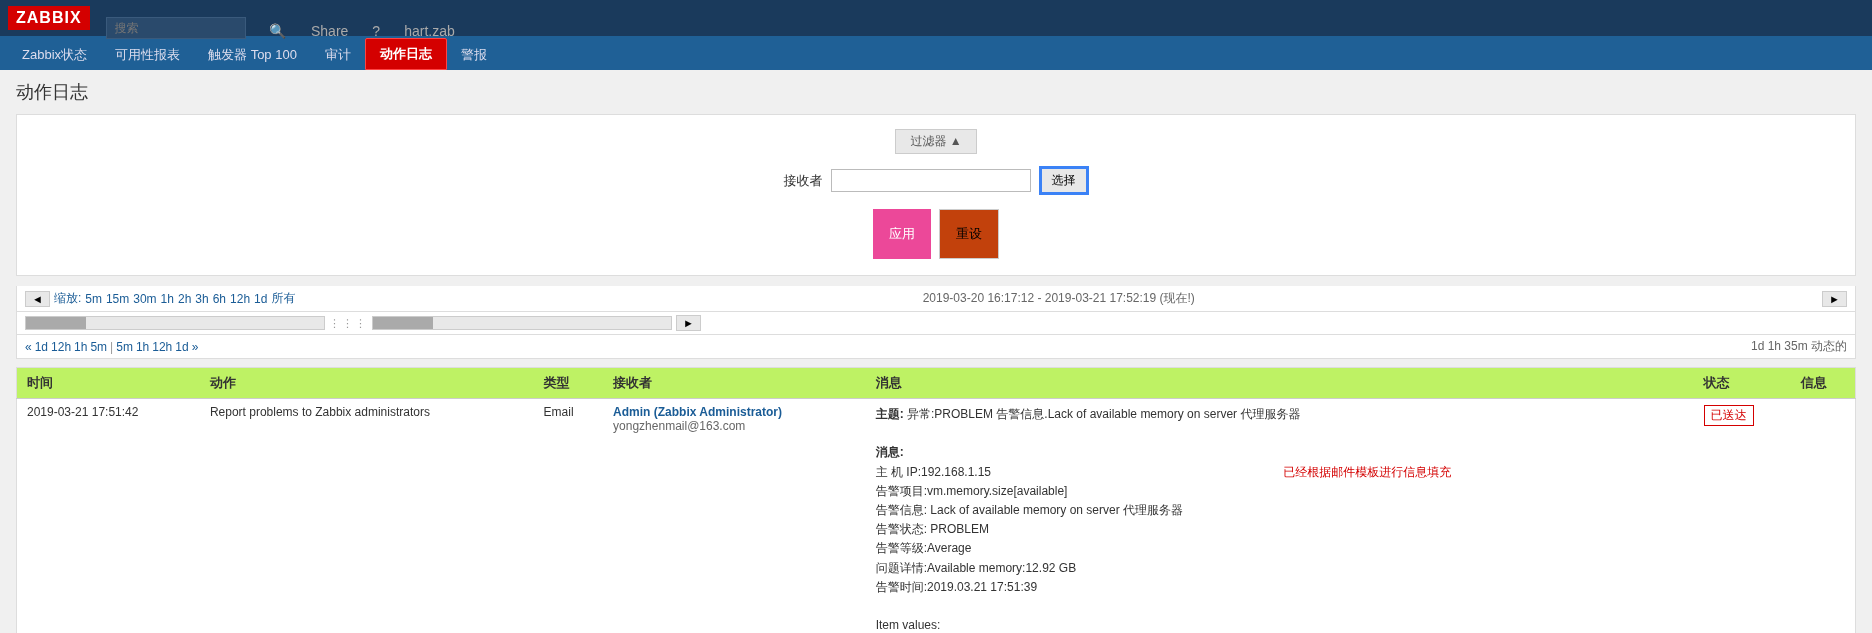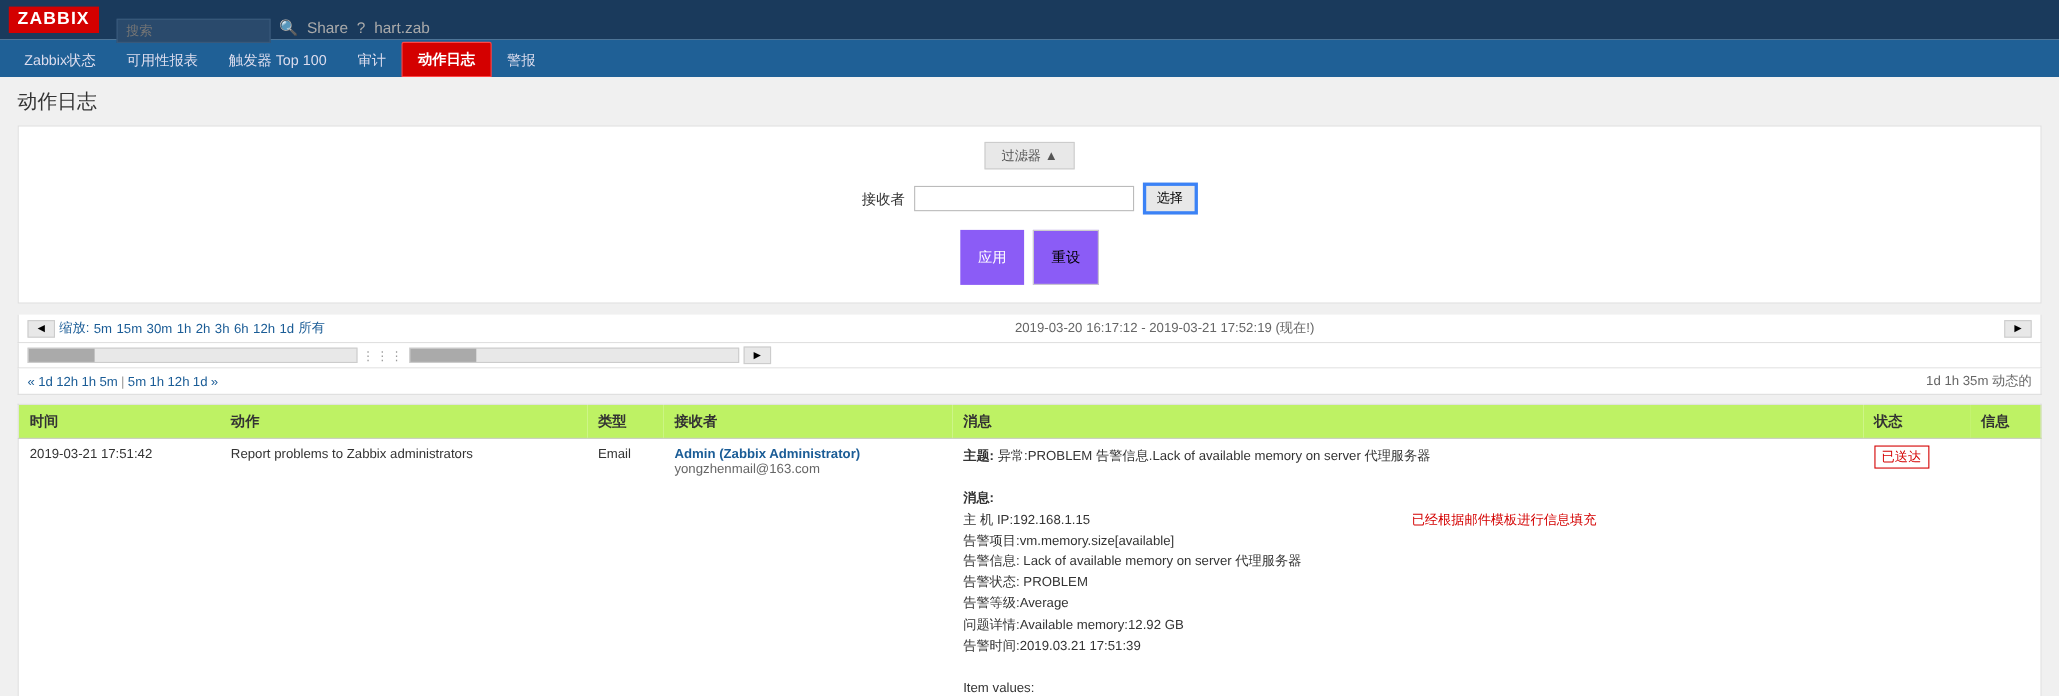--- a/index.html
+++ b/index.html
@@ -35,22 +35,22 @@
       border-radius: 2px;
     }
     .top-nav-item.active {
       background: #e8e8e8;
       color: #1a3a5c;
       font-weight: bold;
       border: 1px solid #d40000;
     }
     .top-nav-right {
       display: flex;
-      align-items: flex-start;
-      gap: 8px;
+      align-items: flex-end;
+      gap: 24px;
       color: #ccc;
       font-size: 13px;
       margin-top: 20px;
     }
     .search-box-top {
       background: #2a4a6c;
       border: 1px solid #3a5a7c;
       color: #ccc;
       padding: 3px 8px;
       width: 140px;
@@ -139,29 +139,29 @@
       cursor: pointer;
       font-size: 12px;
     }
     .filter-actions {
       display: flex;
       justify-content: center;
       gap: 8px;
       padding: 6px 0;
     }
     .btn-apply {
-      background: #8b5cf6;
+      background: #ec4899;
       color: #fff;
       border: none;
       padding: 16px 16px;
       cursor: pointer;
       font-size: 13px;
     }
     .btn-reset {
-      background: #8b5cf6;
+      background: #c2410c;
       border: 1px solid #ccc;
       padding: 5px 16px;
       cursor: pointer;
       font-size: 13px;
       text-align: right;
     }
 
     
     .time-range-bar {
       background: #fff;

